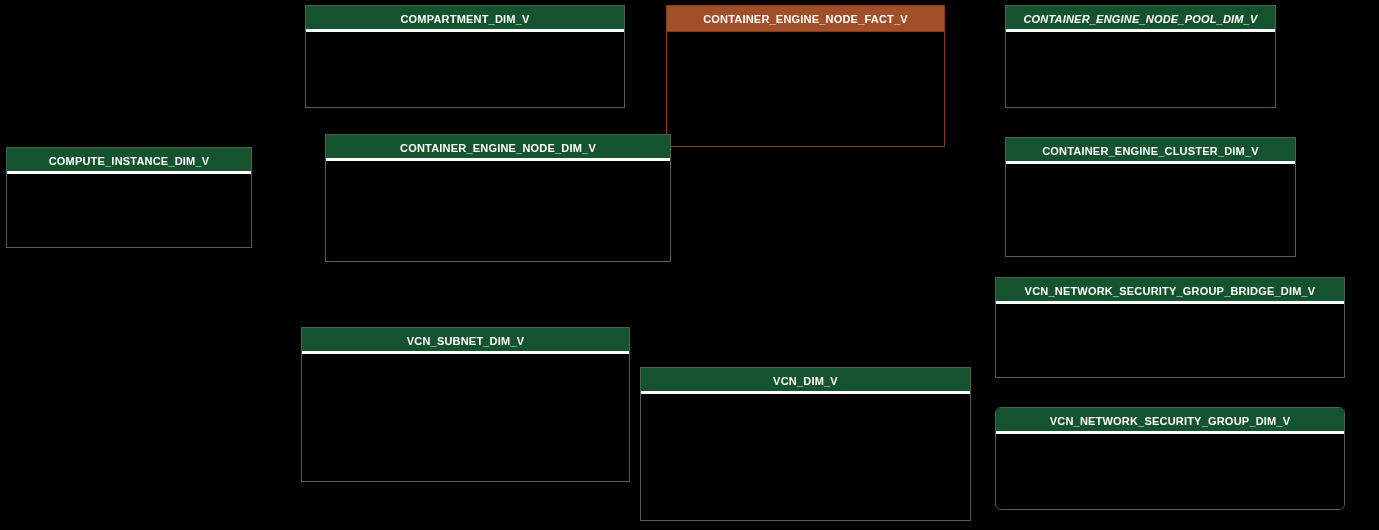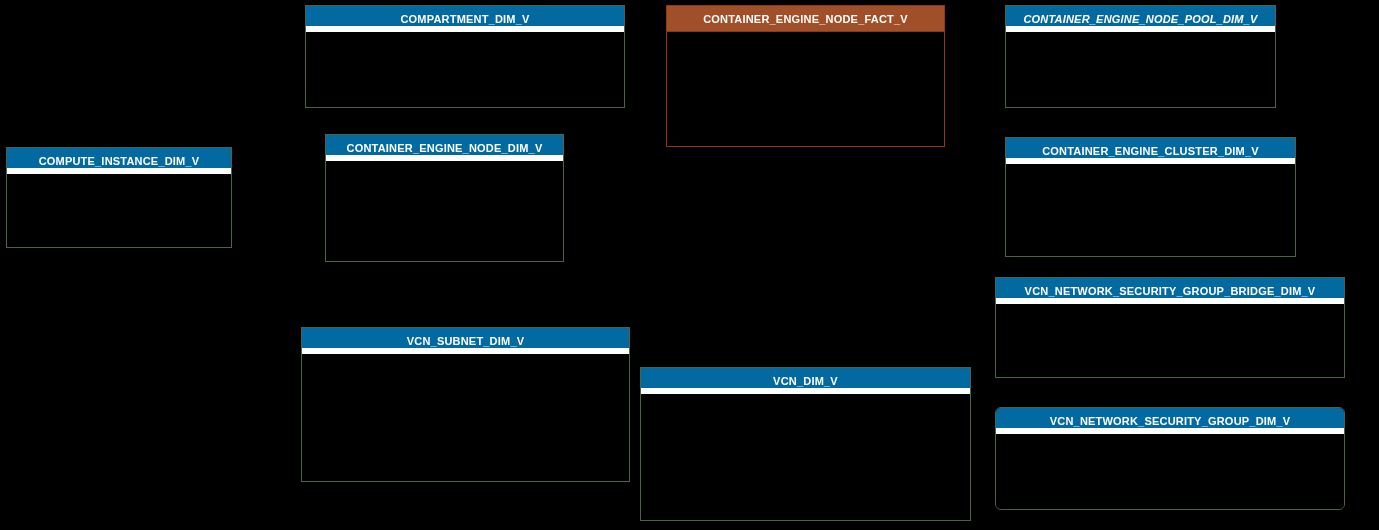--- a/index.html
+++ b/index.html
@@ -26,32 +26,32 @@
     display: flex;
     flex-direction: column;
     overflow: hidden;
   }
   .entity.fact {
     border: 1px solid #8a3a16;
   }
   .entity-header {
     box-sizing: border-box;
     width: 100%;
-    background: #0369a1;
+    background: #14532d;
     color: #ffffff;
     font-size: 11px;
     font-weight: bold;
     letter-spacing: 0.2px;
     text-align: center;
     line-height: 26px;
     height: 26px;
     white-space: nowrap;
     overflow: hidden;
     text-overflow: clip;
-    border-bottom: 6px solid #ffffff;
+    border-bottom: 3px solid #ffffff;
   }
   .entity.fact > .entity-header {
     background: #a04f28;
     border-bottom: 1px solid #8a3a16;
   }
   .entity-body {
     flex: 1 1 auto;
     width: 100%;
     background: #000000;
   }
@@ -65,29 +65,29 @@
       <div class="entity-body"></div>
     </div>
     <div class="entity fact" style="left: 666px; top: 5px; width: 279px; height: 142px;">
       <div class="entity-header">CONTAINER_ENGINE_NODE_FACT_V</div>
       <div class="entity-body"></div>
     </div>
     <div class="entity" style="left: 1005px; top: 5px; width: 271px; height: 103px; font-style: italic;">
       <div class="entity-header">CONTAINER_ENGINE_NODE_POOL_DIM_V</div>
       <div class="entity-body"></div>
     </div>
-    <div class="entity" style="left: 325px; top: 134px; width: 239px; height: 128px;">
+    <div class="entity" style="left: 325px; top: 134px; width: 346px; height: 128px;">
       <div class="entity-header">CONTAINER_ENGINE_NODE_DIM_V</div>
       <div class="entity-body"></div>
     </div>
     <div class="entity" style="left: 1005px; top: 137px; width: 291px; height: 120px;">
       <div class="entity-header">CONTAINER_ENGINE_CLUSTER_DIM_V</div>
       <div class="entity-body"></div>
     </div>
-    <div class="entity" style="left: 6px; top: 147px; width: 226px; height: 101px;">
+    <div class="entity" style="left: 6px; top: 147px; width: 246px; height: 101px;">
       <div class="entity-header">COMPUTE_INSTANCE_DIM_V</div>
       <div class="entity-body"></div>
     </div>
     <div class="entity" style="left: 995px; top: 277px; width: 350px; height: 101px;">
       <div class="entity-header">VCN_NETWORK_SECURITY_GROUP_BRIDGE_DIM_V</div>
       <div class="entity-body"></div>
     </div>
     <div class="entity" style="left: 301px; top: 297px; width: 329px; height: 155px; margin-top: 30px;">
       <div class="entity-header">VCN_SUBNET_DIM_V</div>
       <div class="entity-body"></div>

